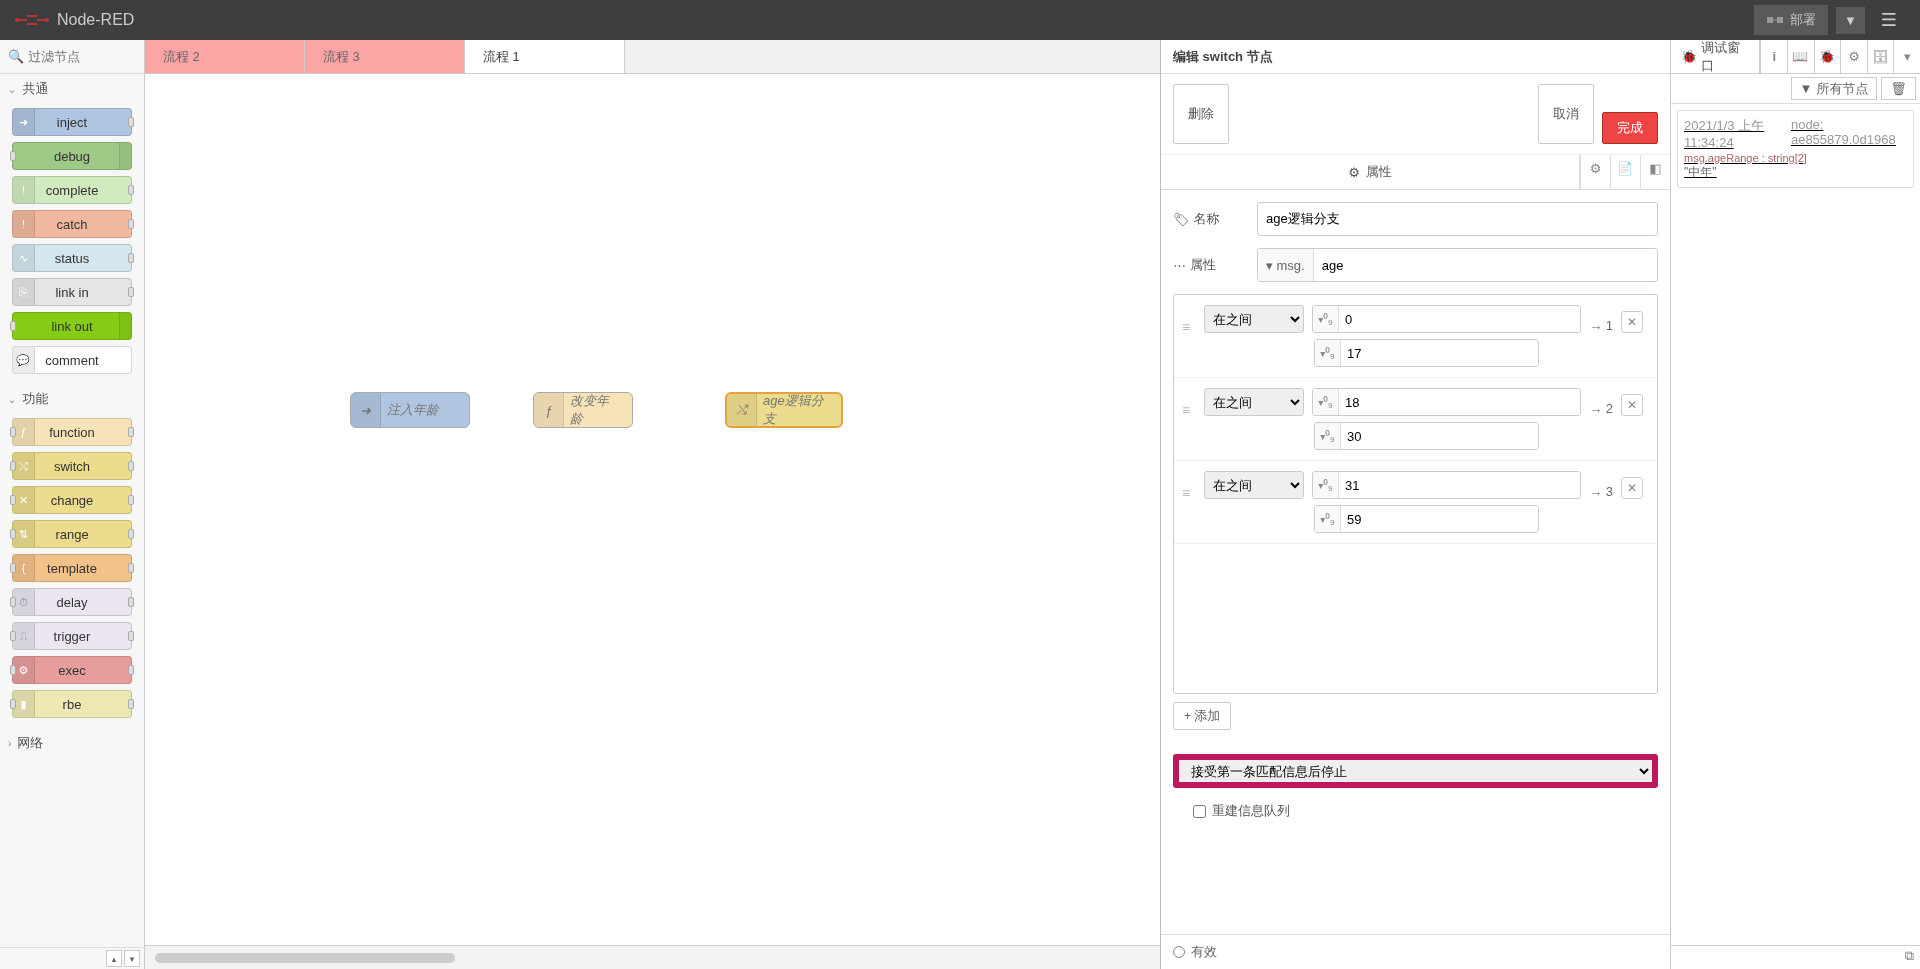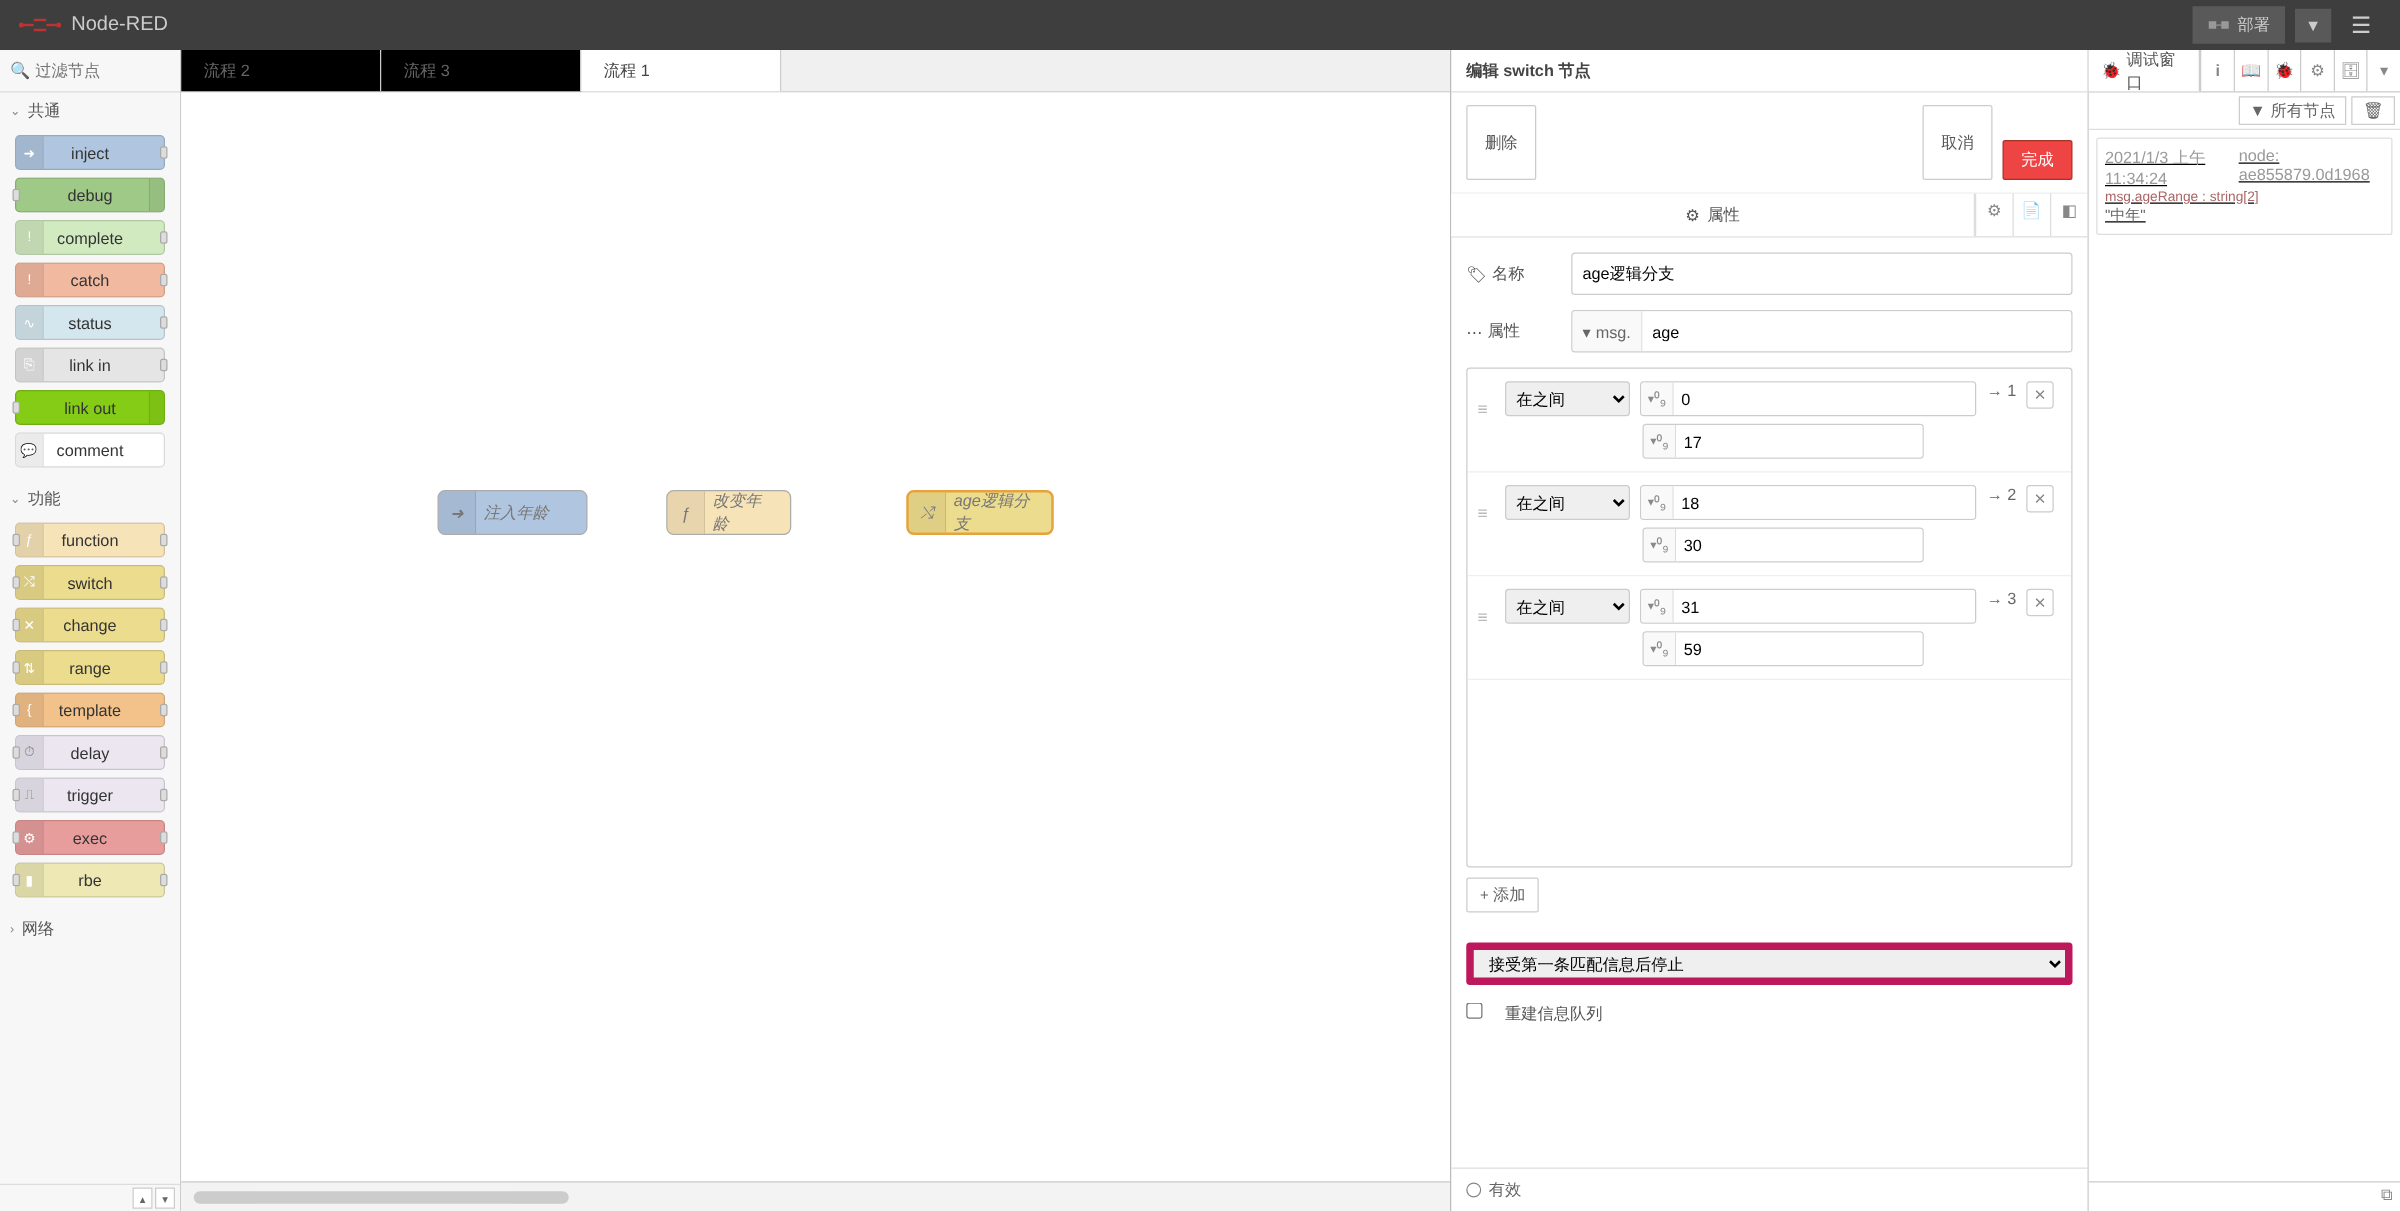--- a/index.html
+++ b/index.html
@@ -31,21 +31,21 @@
 .pn-icon { position: absolute; left: 0; top: 0; bottom: 0; width: 22px; background: rgba(0,0,0,0.08); border-top-left-radius: 3px; border-bottom-left-radius: 3px; border-right: 1px solid rgba(0,0,0,0.1); display:flex;align-items:center;justify-content:center;color:#fff;font-size:11px;}
 .pn-port-l { position: absolute; left: -3px; top: 50%; transform: translateY(-50%); width: 6px; height: 10px; background: #ddd; border: 1px solid #aaa; border-radius: 2px; }
 .pn-port-r { position: absolute; right: -3px; top: 50%; transform: translateY(-50%); width: 6px; height: 10px; background: #ddd; border: 1px solid #aaa; border-radius: 2px; }
 .pn-btn-r { position: absolute; right: 0; top: 0; bottom: 0; width: 12px; background: rgba(0,0,0,0.05); border-left:1px solid rgba(0,0,0,0.1); border-top-right-radius:3px;border-bottom-right-radius:3px;}
 .palette-footer { height: 22px; border-top: 1px solid #ddd; display:flex; justify-content:flex-end; padding: 2px 4px; gap:2px;}
 .pf-btn { width: 16px; font-size:9px; color:#666; text-align:center; border:1px solid #ccc; background:#fff; cursor:pointer;}
 
 
 .workspace { flex: 1; display: flex; flex-direction: column; min-width: 0; }
 .tabs { height: 34px; display: flex; border-bottom: 1px solid #ccc; background: #f0f0f0; }
-.tab { padding: 0 18px; display: flex; align-items: center; border-right: 1px solid #ccc; color: #666; cursor: pointer; background: #000000; min-width: 160px; }
+.tab { padding: 0 18px; display: flex; align-items: center; border-right: 1px solid #ccc; color: #666; cursor: pointer; background: #fca5a5; min-width: 160px; }
 .tab.active { background: #fff; color: #444; }
 .canvas-area { flex: 1; background: #fff; position: relative; overflow: hidden; }
 .canvas-svg { position: absolute; inset: 0; }
 .canvas-node { position: absolute; height: 36px; display: flex; align-items: center; border-radius: 6px; border: 1px solid #aaa; font-style: italic; color: #777; padding: 0 12px 0 36px; font-size: 14px; }
 .cn-icon { position:absolute;left:0;top:0;bottom:0;width:30px;background:rgba(0,0,0,0.06);border-right:1px solid rgba(0,0,0,0.1);border-top-left-radius:5px;border-bottom-left-radius:5px;display:flex;align-items:center;justify-content:center;}
 .canvas-footer { height: 24px; border-top:1px solid #ccc; background:#f3f3f3; position:relative;}
 .hscroll { position:absolute; left:10px; height:10px; top:7px; width:300px; background:#ccc; border-radius:5px;}
 
 
 .edit-tray { width: 510px; border-left: 1px solid #bbb; background: #fff; display: flex; flex-direction: column; }
@@ -61,31 +61,31 @@
 .tray-body { flex: 1; padding: 12px; overflow: auto; }
 .form-row { display: flex; align-items: center; margin-bottom: 12px; gap: 12px; }
 .form-label { width: 72px; color: #555; display: flex; align-items: center; gap: 4px; font-size:13px;}
 .form-input { flex: 1; height: 34px; border: 1px solid #ccc; padding: 0 8px; border-radius: 3px; }
 .prop-input { display:flex; align-items:center; height:34px; border:1px solid #ccc; border-radius:3px; flex:1; overflow:hidden;}
 .prop-type { padding: 0 8px; color:#666; display:flex;align-items:center;gap:4px; height:100%; border-right:1px solid #ddd; background:#f9f9f9;}
 .prop-text { flex:1; border:none; outline:none; height:100%; padding:0 8px;}
 .rules-container { border: 1px solid #ccc; border-radius: 3px; height: 400px; overflow:auto; position:relative;}
 .rule { padding: 10px 14px 10px 30px; border-bottom: 1px solid #eee; position: relative; }
 .rule-handle { position:absolute; left:8px; top:24px; color:#bbb; cursor:move; font-size:14px;}
-.rule-row1 { display:flex; align-items:flex-start; gap:8px; margin-bottom:6px;}
+.rule-row1 { display:flex; align-items:flex-end; gap:8px; margin-bottom:6px;}
 .rule-row2 { display:flex; align-items:center; gap:8px; padding-left:110px;}
 .rule-select { width:100px; height:28px; border:1px solid #ccc; border-radius:3px; padding:0 4px;}
 .rule-input-wrap { flex:1; display:flex; align-items:center; height:28px; border:1px solid #ccc; border-radius:3px; overflow:hidden;}
 .rule-type-btn { width:26px; height:100%; display:flex;align-items:center;justify-content:center; border-right:1px solid #ddd; background:#f9f9f9; color:#888; font-size:10px;}
 .rule-input { flex:1; border:none; outline:none; height:100%; padding:0 6px;}
 .rule-arrow { color:#666; white-space:nowrap; font-size:13px;}
 .rule-delete { width:22px; height:22px; border:1px solid #ccc; border-radius:3px; color:#888; display:flex;align-items:center;justify-content:center; cursor:pointer; font-size:12px;}
 .add-btn { margin-top: 8px; padding: 4px 10px; border: 1px solid #ccc; background: #fff; color: #666; cursor: pointer; border-radius:2px; font-size:12px;}
 .stop-select { width:100%; height:34px; border:6px solid #be185d; padding:0 8px; border-radius:3px; margin-top:24px;}
-.checkbox-row { display:flex; align-items:flex-start; gap:18px; margin-top:14px; color:#555;}
+.checkbox-row { display:flex; align-items:center; gap:6px; margin-top:14px; color:#555;margin-left:20px;}
 .tray-footer { border-top:1px solid #ddd; padding:8px 12px; display:flex; align-items:center; gap:6px; color:#666;}
 .enabled-toggle { width:12px;height:12px;border:1.5px solid #888;border-radius:50%;}
 
 
 .sidebar { width: 250px; border-left: 1px solid #ccc; display:flex; flex-direction:column; }
 .sb-tabs { height:34px; display:flex; border-bottom:1px solid #ccc;}
 .sb-tab { padding:0 10px; display:flex;align-items:center;gap:4px; border-right:1px solid #ccc; cursor:pointer; color:#555;}
 .sb-tab.active { background:#fff;}
 .sb-tab:not(.active){ background:#f4f4f4;}
 .sb-icon-tab { width:28px; display:flex;align-items:center;justify-content:center; border-left:1px solid #ccc; color:#888; cursor:pointer;}

